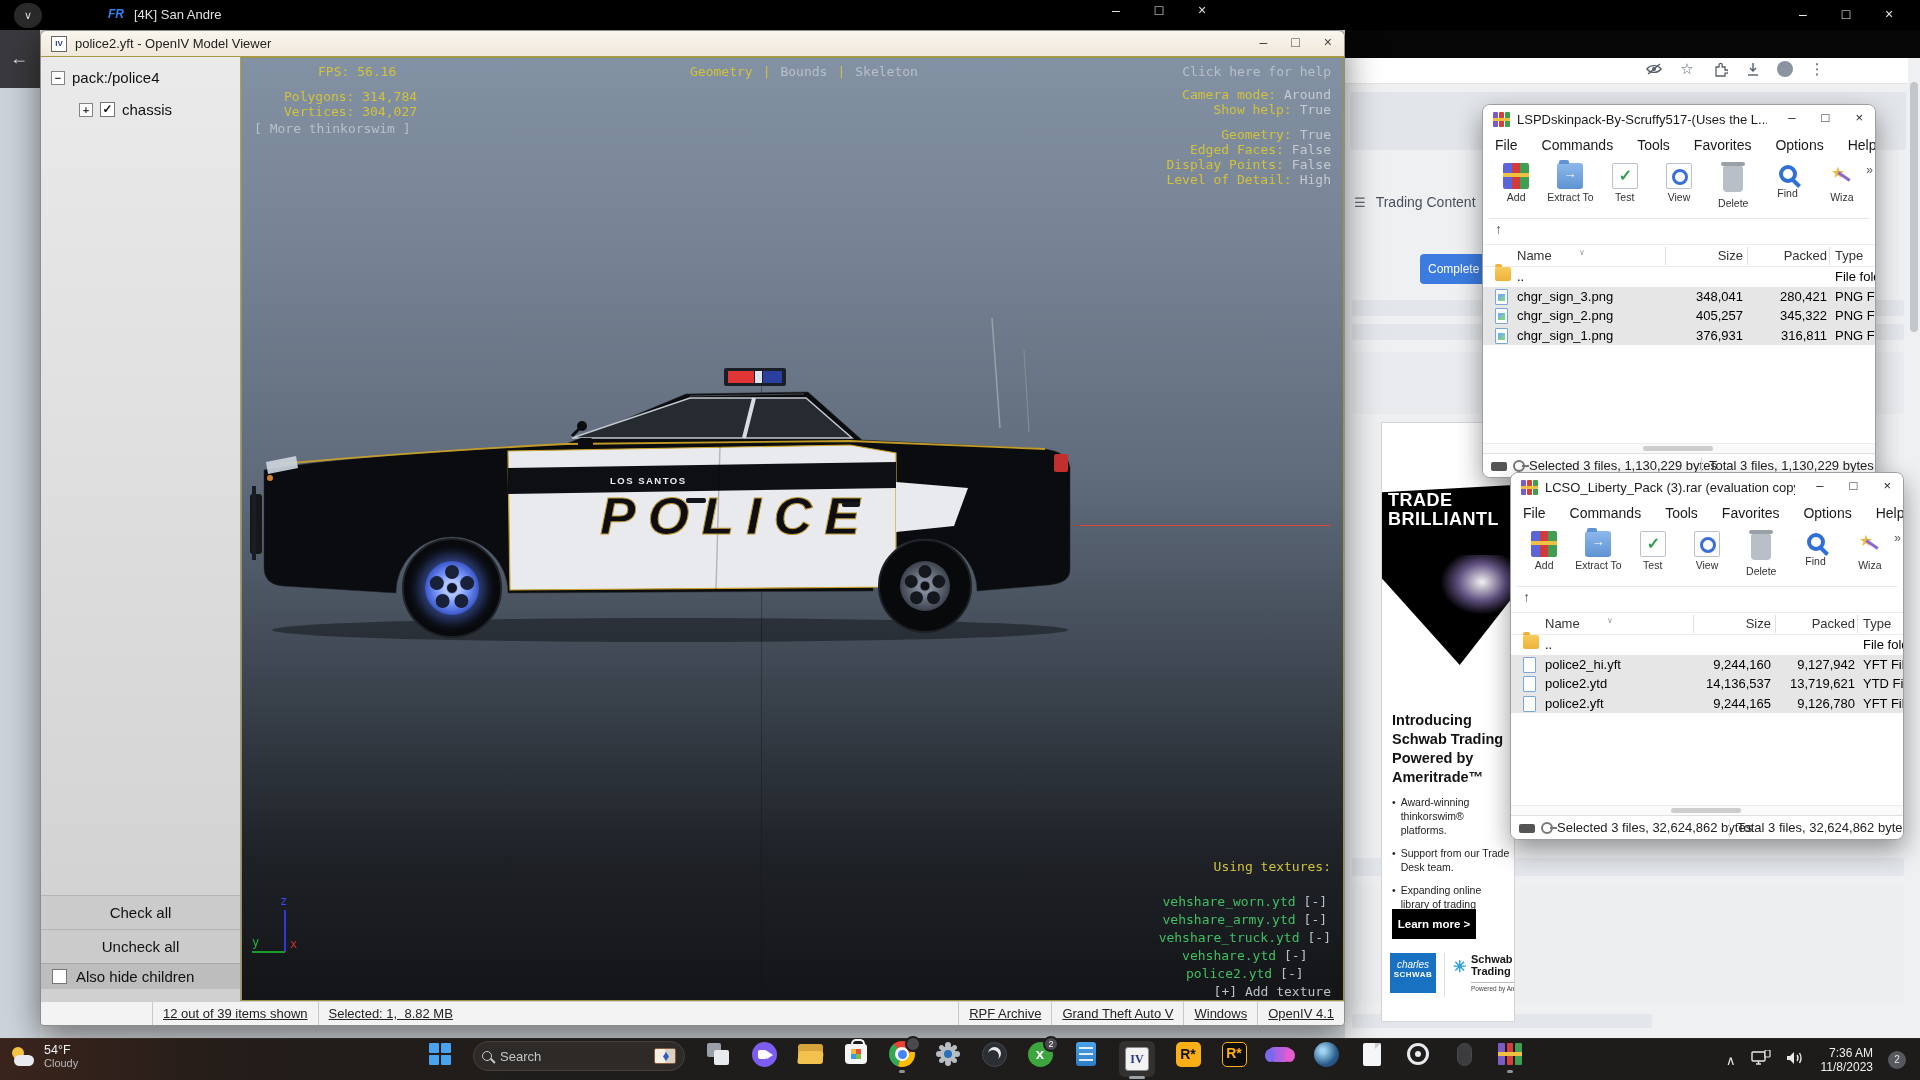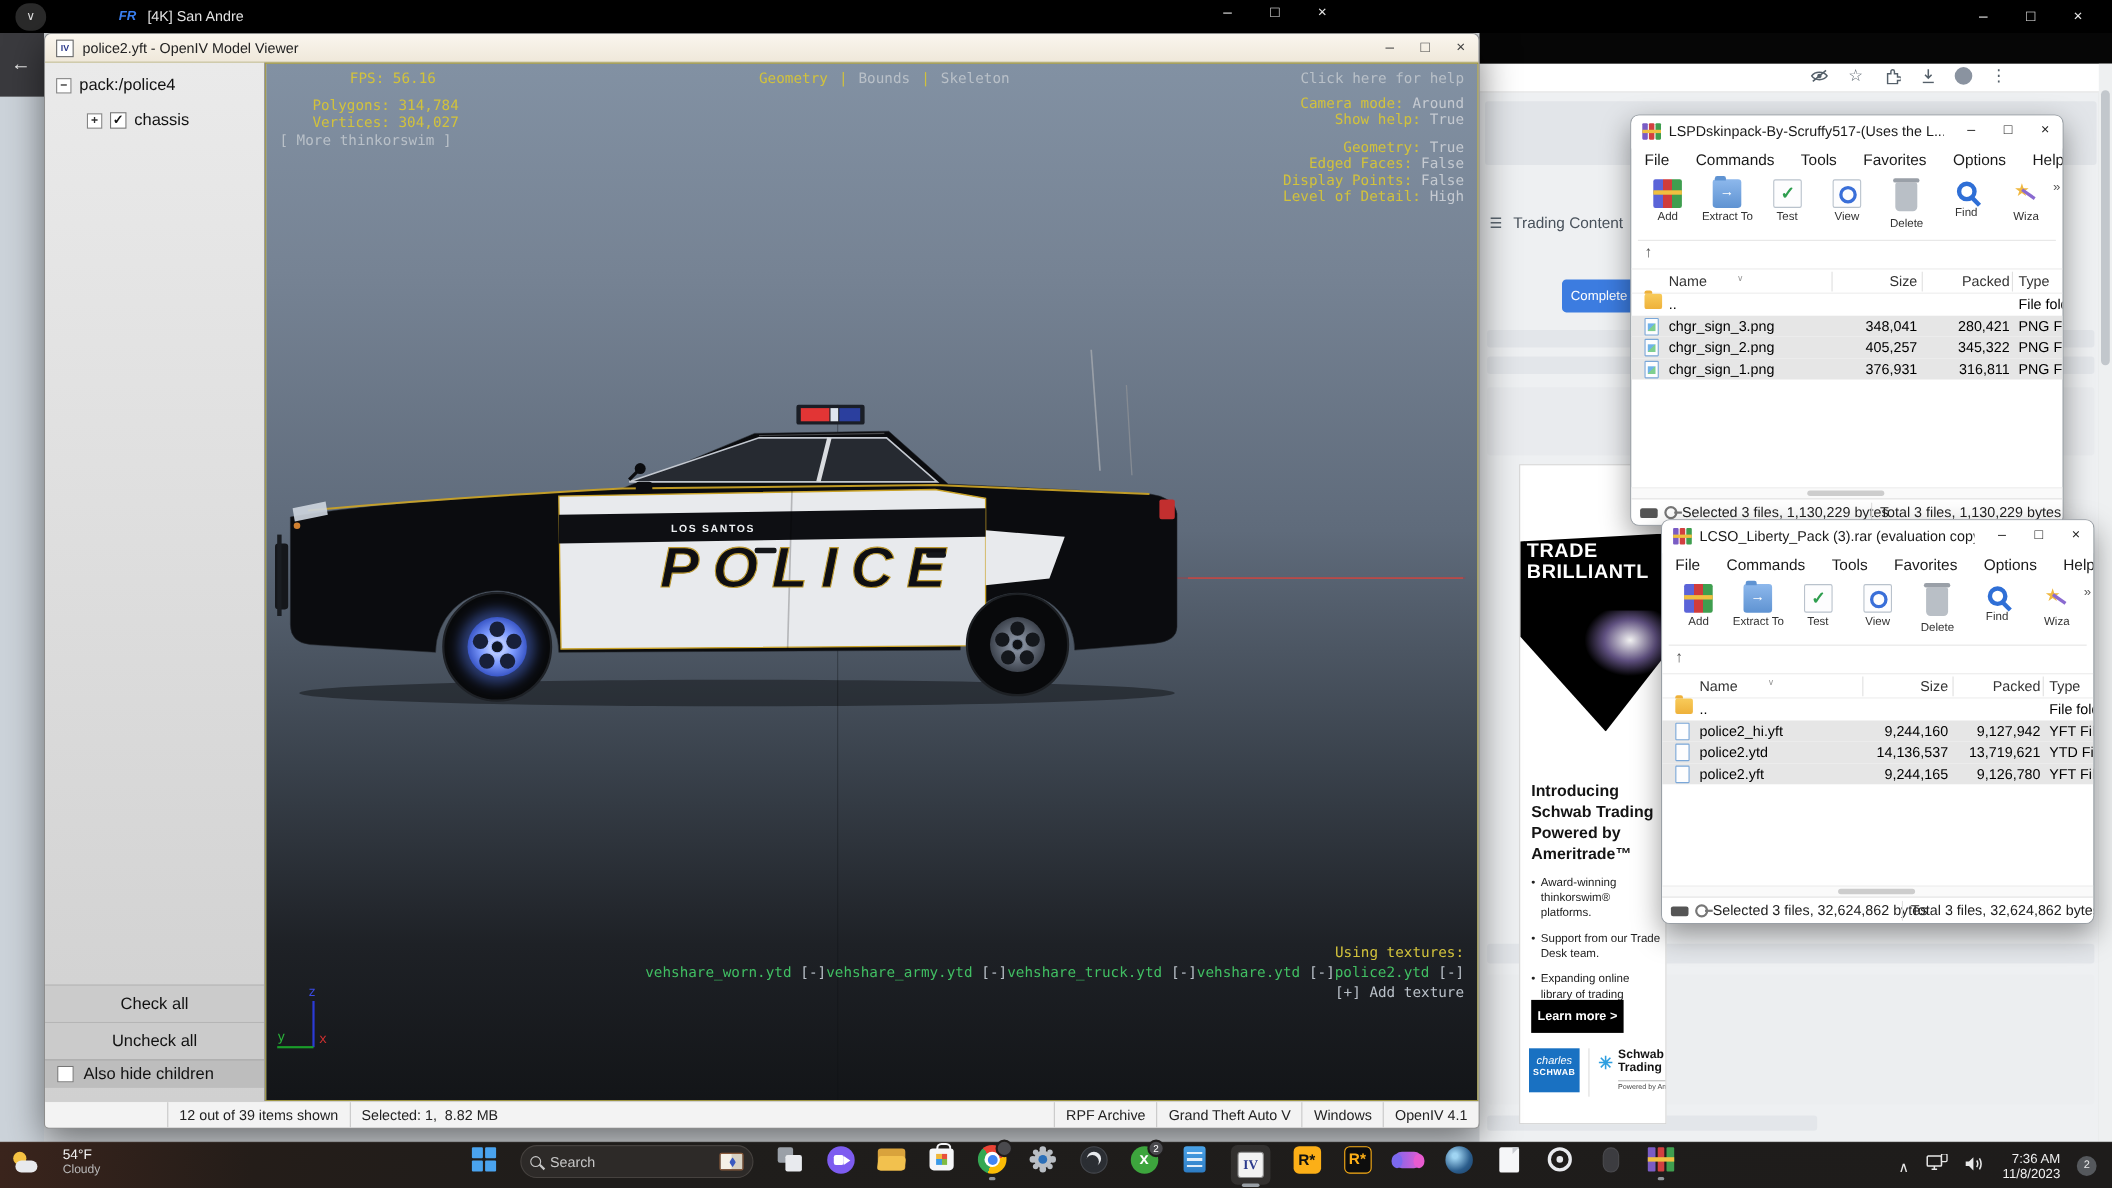--- a/index.html
+++ b/index.html
@@ -86,21 +86,21 @@
   #v-line { position:absolute; left:519px; top:310px; width:1px; height:636px; background:rgba(15,17,21,.35); }
   #axis { position:absolute; left:8px; top:836px; width:60px; height:64px; font-family:"DejaVu Sans Mono",monospace; font-size:12px; }
   #axis .zl { position:absolute; left:34px; top:16px; width:2px; height:42px; background:#2b3bd6; }
   #axis .yl { position:absolute; left:2px; top:57px; width:33px; height:2px; background:#1a9c2a; }
   #axis .zt { position:absolute; left:30px; top:0; color:#3b4be6; }
   #axis .yt { position:absolute; left:2px; top:41px; color:#2ab33a; }
   #axis .xt { position:absolute; left:40px; top:43px; color:#d03030; }
   #car-svg { position:absolute; left:8px; top:252px; width:832px; height:340px; }
   
   #oiv-status { position:absolute; left:0; right:0; bottom:0; height:24px; background:#f3f3f3; border-top:1px solid #cfcfcf; border-radius:0 0 4px 4px; display:flex; align-items:stretch; font-size:13px; color:#222; }
-  .oiv-cell { line-height:23px; padding:0 10px; border-right:1px solid #c8c8c8; white-space:pre; }
+  .oiv-cell { line-height:23px; padding:0 10px; border-right:1px solid #c8c8c8; white-space:pre;text-decoration:underline; }
   .oiv-cell.noline { border-right:none; }
   #oiv-status .spacer { flex:1; }
   .rcellwrap { display:flex; }
   .rcellwrap .oiv-cell { border-left:1px solid #c8c8c8; border-right:none; }
 
   
   .wr { position:absolute; width:394px; background:#fff; border:1px solid #9aa0a6; border-radius:8px; box-shadow:0 10px 26px rgba(0,0,0,.4); font-size:13px; overflow:hidden; }
   #winrar1 { left:1482px; top:104px; height:374px; z-index:6; }
   #winrar2 { left:1510px; top:472px; height:368px; z-index:7; }
   .wr-titlebar { position:absolute; left:0; top:0; right:0; height:30px; background:#fff; }
@@ -159,21 +159,21 @@
   .ico-delete { background:#b9bfc6; border-radius:2px 2px 4px 4px; width:20px !important; margin:3px; }
   .ico-delete::before { content:""; position:absolute; left:-2px; top:-4px; width:24px; height:4px; background:#9aa0a8; border-radius:2px; }
   .ico-find { border:4px solid #2f6fd6; border-radius:50%; width:18px !important; height:18px !important; margin:2px; }
   .ico-find::after { content:""; position:absolute; right:-8px; bottom:-6px; width:10px; height:4px; background:#2f6fd6; transform:rotate(45deg); }
   .ico-wiz { background:transparent; }
   .ico-wiz::before { content:"★"; position:absolute; left:2px; top:0px; color:#f0b840; font-size:16px; }
   .ico-wiz::after { content:""; position:absolute; left:8px; top:12px; width:14px; height:3px; background:#8a6ad0; transform:rotate(35deg); }
 
   
   #taskbar { position:absolute; left:0; top:1038px; width:1920px; height:42px; background:linear-gradient(90deg,#3a241c,#241d19 12%,#1f1d1b 28%,#1e1c1b); border-top:1px solid rgba(255,255,255,.05); z-index:10; }
-  #weather { position:absolute; left:10px; top:4px; display:flex; gap:21px; align-items:center; }
+  #weather { position:absolute; left:10px; top:4px; display:flex; gap:8px; align-items:center; }
   #weather-icon { position:relative; width:26px; height:24px; }
   #weather-icon .sun { position:absolute; left:2px; top:2px; width:12px; height:12px; border-radius:50%; background:#f5c242; }
   #weather-icon .cloud { position:absolute; left:4px; top:10px; width:20px; height:11px; border-radius:6px; background:#e8eaee; }
   #weather .t1 { color:#f2f2f2; font-size:12.5px; line-height:14px; }
   #weather .t2 { color:#b8b8b8; font-size:11px; line-height:13px; }
   #tb-center { position:absolute; left:427px; top:2px; display:flex; gap:20px; align-items:flex-start; height:38px; }
   .tb-slot { position:relative; width:26px; height:26px; display:flex; align-items:center; justify-content:center; }
   .tb-slot.running::after { content:""; position:absolute; left:10px; bottom:-6px; width:6px; height:3px; background:#8d9298; border-radius:2px; }
   #start-icon { display:grid; grid-template-columns:10px 10px; grid-gap:2px; }
   #start-icon i { width:10px; height:10px; background:#4aa3ee; border-radius:1px; }
@@ -463,21 +463,21 @@
           
         <div class="vp-line"><span class="yel">Camera mode:</span><span class="vp-val">Around</span></div><div class="vp-line"><span class="yel">Show help:</span><span class="vp-val">True</span></div></div>
         <div class="vp-gap10"></div>
         <div style="display:flex;flex-direction:column;align-items:flex-end;">
           
         <div class="vp-line"><span class="yel">Geometry:</span><span class="vp-val">True</span></div><div class="vp-line"><span class="yel">Edged Faces:</span><span class="vp-val">False</span></div><div class="vp-line"><span class="yel">Display Points:</span><span class="vp-val">False</span></div><div class="vp-line"><span class="yel">Level of Detail:</span><span class="vp-val">High</span></div></div>
       </div>
 
       <div id="vp-tex" class="mono">
         <span class="yel">Using textures:</span>
-        <div style="display:flex;flex-direction:row;align-items:flex-start;line-height:18px;">
+        <div style="display:flex;flex-direction:column;align-items:center;line-height:18px;margin-top:17px;">
           
         <div><span class="grn">vehshare_worn.ytd</span><span class="tex-tag">[-]</span></div><div><span class="grn">vehshare_army.ytd</span><span class="tex-tag">[-]</span></div><div><span class="grn">vehshare_truck.ytd</span><span class="tex-tag">[-]</span></div><div><span class="grn">vehshare.ytd</span><span class="tex-tag">[-]</span></div><div><span class="grn">police2.ytd</span><span class="tex-tag">[-]</span></div></div>
         <span class="grytxt">[+] Add texture</span>
       </div>
 
       <div id="axis">
         <div class="zl"></div>
           <div class="yl"></div>
         <span class="zt">z</span>
         <span class="yt">y</span>

